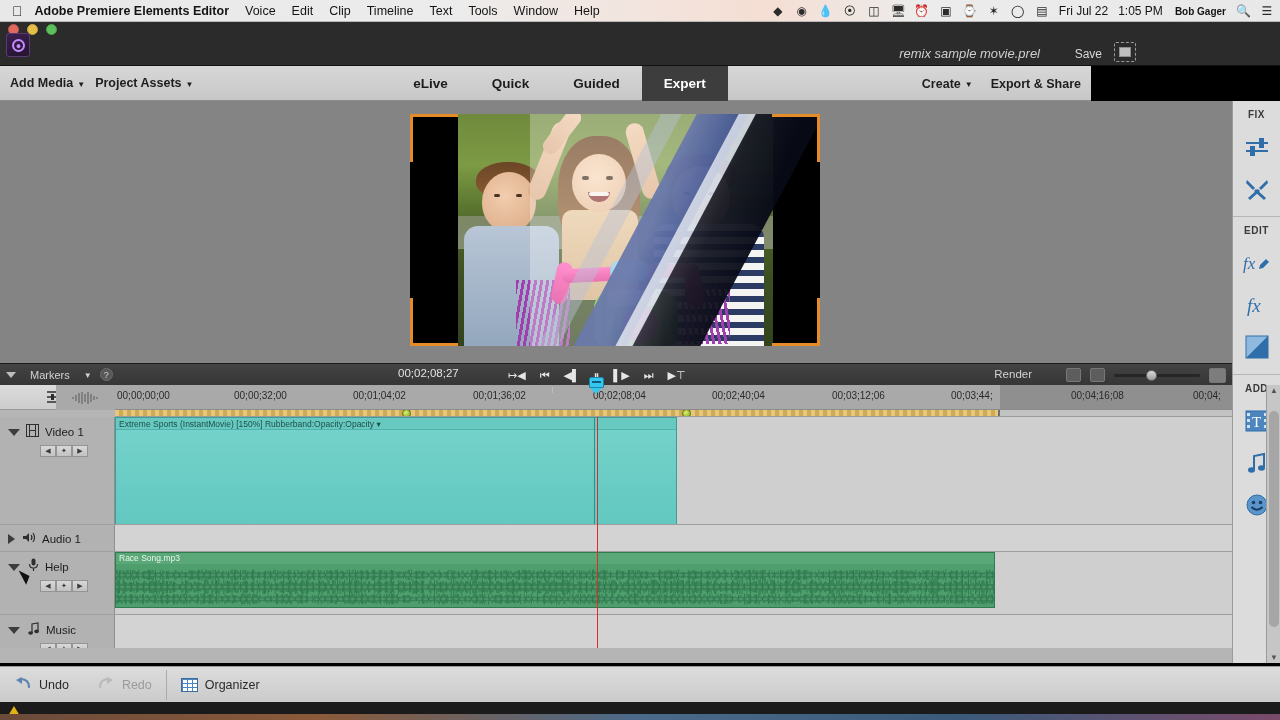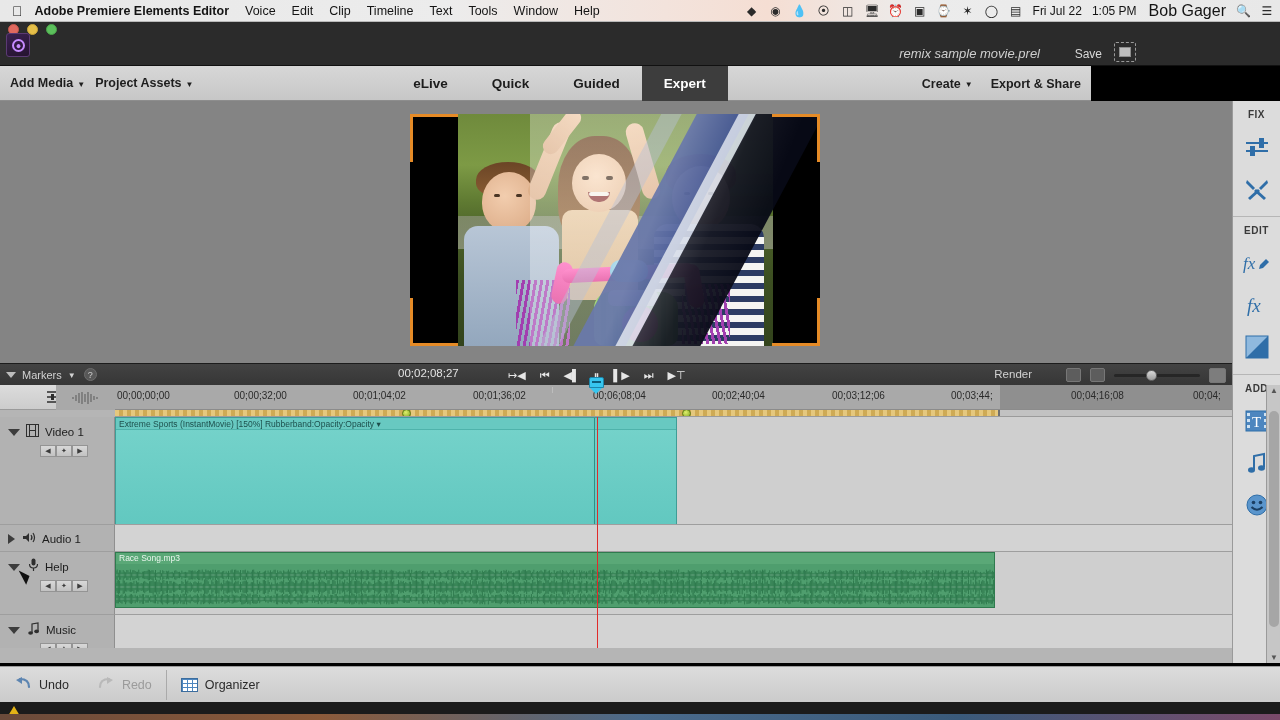--- a/index.html
+++ b/index.html
@@ -12,21 +12,21 @@
     background:linear-gradient(90deg,#e8e8e8 0%,#ececec 35%,#f3e3dc 52%,#f5ded3 60%,#ececec 72%,#e8e8e8 100%);
     display:flex; align-items:center; border-bottom:1px solid #b9b9b9;
     font-size:12.5px; color:#141414;
   }
   .mac-apple{ margin-left:12px; margin-right:12px; font-size:14px; line-height:1; }
   .mac-app{ font-weight:bold; margin-right:16px; font-size:12.5px;}
   .mac-menu{ margin-right:16px; }
   .mac-right{ position:absolute; right:6px; top:0; height:22px; display:flex; align-items:center; gap:10px; font-size:12px;}
   .mac-ico{ display:inline-block; width:14px; text-align:center; font-size:12px; color:#2b2b2b; }
   .mac-ico.dim{ color:#9a9a9a; }
-  .mac-user{ font-weight:normal; font-size:16px; margin-left:2px;}
+  .mac-user{ font-weight:bold; font-size:10px; margin-left:2px;}
   .mac-time{ font-size:12px;}
 
   
   .apptitle{
     position:absolute; left:0; top:22px; width:1280px; height:44px;
     background:#2b2b2b; border-bottom:1px solid #111;
   }
   .traffic{ position:absolute; left:8px; top:2px; display:flex; gap:8px; }
   .traffic i{ display:block; width:11px; height:11px; border-radius:50%; }
   .t-red{ background:#e0695f; border:1px solid #c4564c;}
@@ -149,21 +149,21 @@
      background:#dcdcdc; border-left:1px solid #9a9a9a; }
   .sb-group{ border-bottom:1px solid #b6b6b6; padding-bottom:6px;}
   .sb-head{ text-align:center; font-size:10px; font-weight:bold; color:#3a3a3a; padding:8px 0 6px; letter-spacing:.5px;}
   .sb-ico{ height:42px; display:flex; align-items:center; justify-content:center;}
   .sb-ico svg{ display:block; }
 
   
   .tl-bar{ position:absolute; left:0; top:363px; width:1232px; height:22px;
      background:linear-gradient(#434343,#363636); border-top:1px solid #1c1c1c;
      display:flex; align-items:center; color:#d2d2d2; font-size:11px;}
-  .tl-markers{ display:flex; align-items:center; gap:6px; margin-left:6px;}
+  .tl-markers{ display:flex; align-items:center; gap:14px; margin-left:6px;}
   .tri-d{ width:0;height:0;border-left:5px solid transparent;border-right:5px solid transparent;border-top:6px solid #bdbdbd;}
   .qmark{ width:13px;height:13px;border-radius:50%;background:#585858;color:#cfcfcf;font-size:9px;
      display:flex;align-items:center;justify-content:center;border:1px solid #6d6d6d;}
   .tl-tc{ position:absolute; left:398px; top:3px; font-size:11.5px; color:#e3e3e3;}
   .tl-transport{ position:absolute; left:508px; top:0; height:22px; display:flex; align-items:center; gap:14px; color:#e6e6e6;}
   .tbtn{ font-size:11px; display:flex; align-items:center; gap:1px;}
   .tl-render{ position:absolute; right:200px; top:4px; font-size:11.5px; color:#d2d2d2;}
   .tl-right{ position:absolute; right:6px; top:0; height:22px; display:flex; align-items:center; gap:9px;}
   .zoomtrack{ position:relative; width:86px; height:3px; background:#262626; border-radius:2px;}
   .zoomknob{ position:absolute; left:32px; top:-4px; width:11px; height:11px; border-radius:50%;
@@ -513,21 +513,21 @@
       </g>
     </svg>
   </div>
 
   <div class="ruler">
     <div class="dark"></div>
     <span class="tick" style="left:2px">00;00;00;00</span>
     <span class="tick" style="left:119px">00;00;32;00</span>
     <span class="tick" style="left:238px">00;01;04;02</span>
     <span class="tick" style="left:358px">00;01;36;02</span>
-    <span class="tick" style="left:478px">00;06;08;04</span>
+    <span class="tick" style="left:478px">00;02;08;04</span>
     <span class="tick" style="left:597px">00;02;40;04</span>
     <span class="tick" style="left:717px">00;03;12;06</span>
     <span class="tick" style="left:836px">00;03;44;</span>
     <span class="tick" style="left:956px">00;04;16;08</span>
     <span class="tick" style="left:1078px">00;04;</span>
     <div style="position:absolute;left:437px;top:2px;width:1px;height:6px;background:#bdbdbd"></div>
   </div>
 
   <div class="worktop">
     <div class="wt-range"></div>

